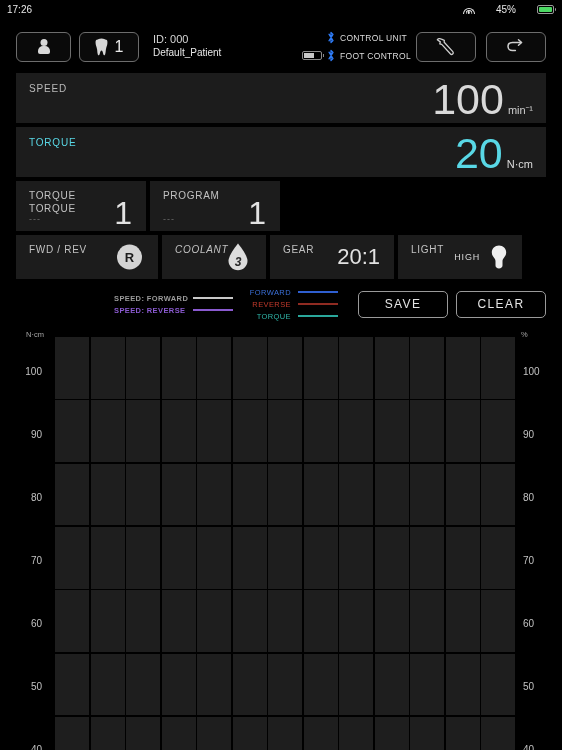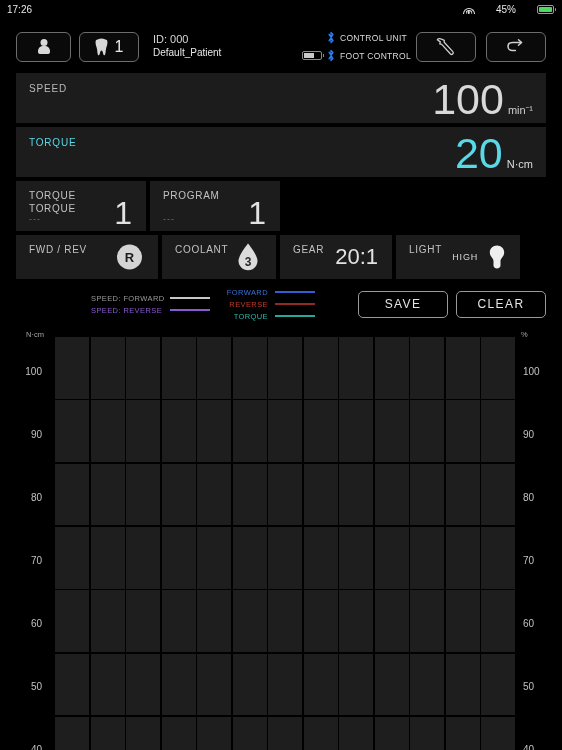--- a/index.html
+++ b/index.html
@@ -117,22 +117,22 @@
   .tile .tsub { position: absolute; left: 13px; bottom: 7px; font-size: 9px; color: #6d6d6d; letter-spacing: 1px; }
   .tile .tnum {
     position: absolute; right: 14px; bottom: 2px;
     font-size: 32px; font-weight: 300; color: #e2e2e2; line-height: 1;
   }
   .tile-implant { width: 130px; height: 50px; }
   .tile-program { width: 130px; height: 50px; }
   .tile-blank { flex: 1; background: #000; }
 
   .tile-fwd { width: 142px; height: 44px; }
-  .tile-coolant { width: 114px; height: 44px; }
-  .tile-gear { width: 112px; height: 44px; }
+  .tile-coolant { width: 104px; height: 44px; font-style: italic; }
+  .tile-gear { width: 124px; height: 44px; }
   .tile-light { width: 124px; height: 44px; }
 
   .rev-badge {
     position: absolute; right: 16px; top: 50%; transform: translateY(-50%);
     width: 25px; height: 25px; border-radius: 50%; background: #d4d4d4;
     display: flex; align-items: center; justify-content: center;
     color: #1c1c1c; font-size: 13px; font-weight: 700;
   }
   .drop {
     position: absolute; right: 16px; top: 50%; transform: translateY(-50%);
@@ -150,21 +150,21 @@
     position: absolute; right: 42px; top: 50%; transform: translateY(-50%);
     font-size: 9px; letter-spacing: .8px; color: #d8d8d8;
   }
   .bulb { position: absolute; right: 13px; top: 50%; transform: translateY(-50%); width: 20px; height: 26px; }
 
   
   .legendrow {
     display: flex; align-items: center; padding: 0 16px; margin-top: 8px; height: 34px;
   }
   .legend-group { display: flex; flex-direction: column; justify-content: center; gap: 3px; }
-  .legend-group.g1 { margin-left: 75px; }
+  .legend-group.g1 { margin-left: 98px; font-weight: bold; }
   .legend-group.g2 { margin-left: 14px; }
   .legend-item { display: flex; align-items: center; gap: 7px; height: 9px; }
   .legend-item .ltext { font-size: 7.5px; letter-spacing: .4px; white-space: nowrap; }
   .legend-item .lline { width: 40px; height: 2px; }
   .g1 .legend-item .ltext { width: 72px; text-align: left; }
   .g2 .legend-item .ltext { width: 44px; text-align: right; }
 
   .actions { margin-left: auto; display: flex; gap: 8px; }
   .abtn {
     width: 90px; height: 27px; border: 1px solid #9a9a9a; border-radius: 5px;

